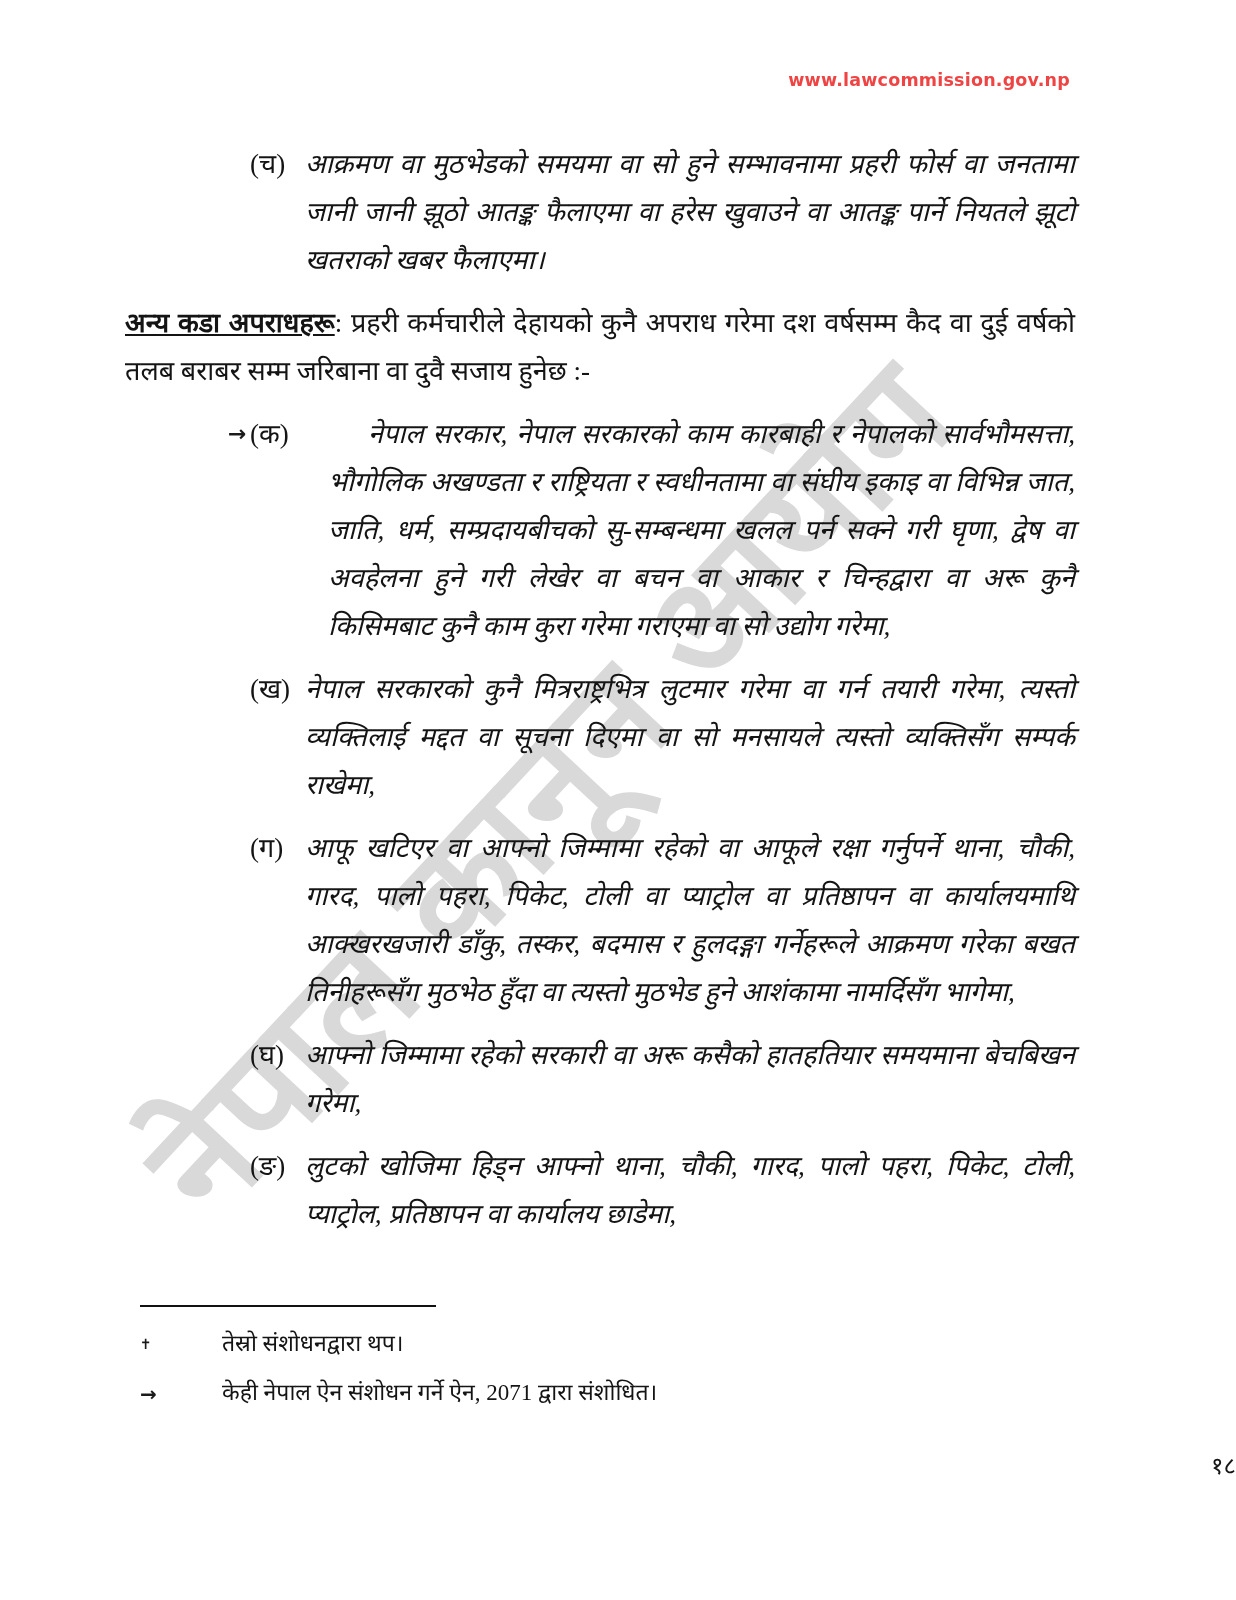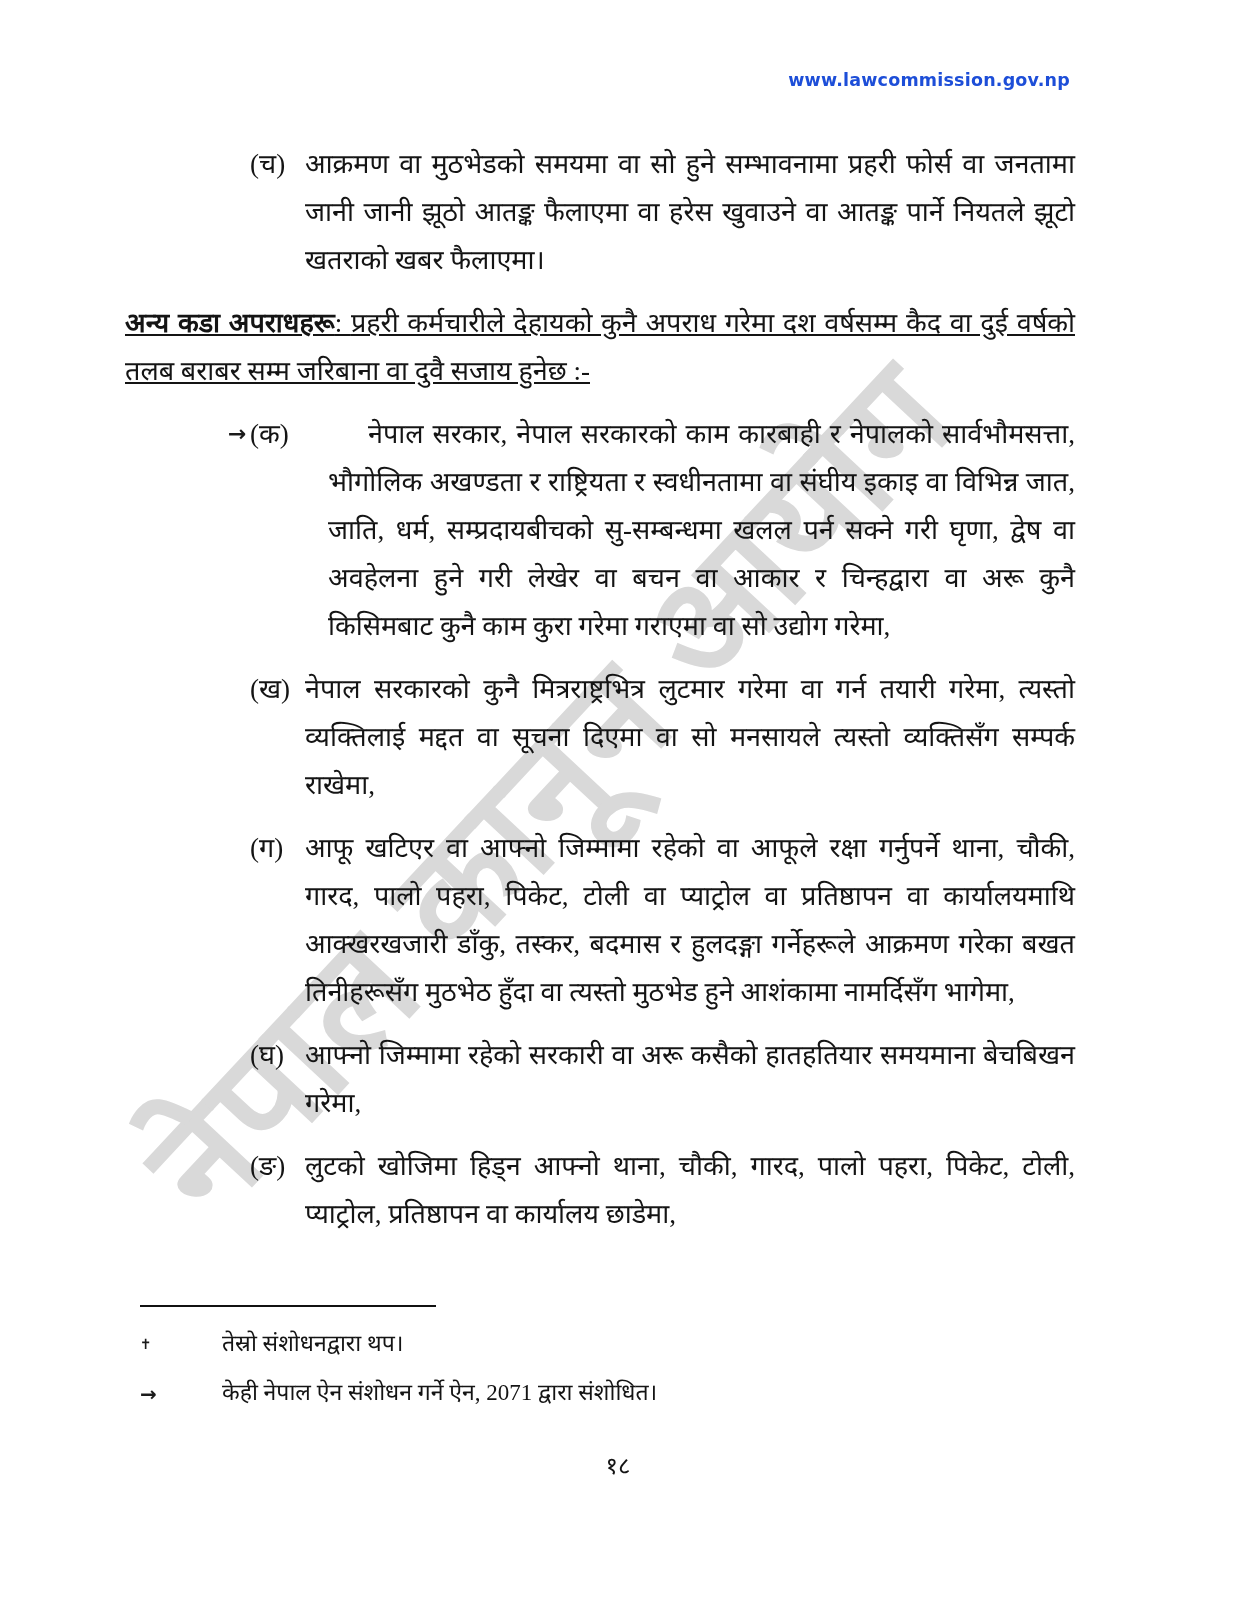--- a/index.html
+++ b/index.html
@@ -4,63 +4,63 @@
 <style>
   html,body{margin:0;padding:0;}
   body{
     width:1236px;height:1600px;position:relative;background:#ffffff;
     font-family:"Liberation Serif","DejaVu Serif",serif;color:#141414;
     overflow:hidden;
   }
   .header-url{
     position:absolute;top:70px;right:166px;
     font-family:"DejaVu Sans","Liberation Sans",sans-serif;
-    font-weight:bold;font-size:17.5px;color:#1d4ed8;letter-spacing:.2px;
+    font-weight:bold;font-size:17.5px;color:#ef4444;letter-spacing:.2px;
     z-index:2;
   }
   .watermark{
     position:absolute;left:-155px;top:700px;width:1400px;height:170px;
     display:flex;justify-content:center;align-items:center;
     transform:rotate(-47deg);
     font-size:148px;font-weight:bold;color:#d9d9d9;white-space:nowrap;
     z-index:0;user-select:none;letter-spacing:4px;
   }
   .content{
     position:absolute;left:125px;top:140px;width:950px;z-index:1;
     font-size:27px;line-height:48px;
   }
   .clause-row{display:flex;margin-left:103px;margin-bottom:15px;}
   .marker-cell{
     width:22px;flex:0 0 22px;
     font-family:"DejaVu Sans",sans-serif;font-weight:bold;font-size:22px;
     color:#1a1a1a;
   }
   .label-cell{width:55px;flex:0 0 55px;}
-  .clause-text{flex:1;text-align:justify;}
+  .clause-text{flex:1;text-align:justify;font-style:italic;}
   .clause-text.first-indent{text-indent:40px;margin-left:23px;}
   .section-row{display:flex;margin-bottom:15px;}
   .section-num-cell{width:88px;flex:0 0 88px;white-space:nowrap;font-weight:bold;}
   .section-marker{
     font-family:"DejaVu Sans",sans-serif;font-size:23px;font-weight:bold;
     vertical-align:1px;
   }
-  .section-body{flex:1;text-align:justify;text-decoration:underline;}
+  .section-body{flex:1;text-align:justify;}
   .section-title{font-weight:bold;text-decoration:underline;}
   .footnote-block{position:absolute;left:140px;top:1305px;width:950px;z-index:1;}
   .footnote-sep{width:296px;height:0;border-top:2.5px solid #111;margin-bottom:14px;}
   .footnote-line{display:flex;font-size:23px;line-height:46px;}
   .fn-marker-cell{
     width:82px;flex:0 0 82px;
     font-family:"DejaVu Sans",sans-serif;color:#1a1a1a;
   }
   .fn-marker-cross{font-size:14px;vertical-align:6px;}
   .fn-marker-arrow{font-size:20px;font-weight:bold;}
   .fn-text{flex:1;}
   .page-number{
-    position:absolute;left:0;right:0;top:1448px;text-align:center;
+    position:absolute;left:0;right:0;top:1448px;text-align:right;
     font-size:24px;z-index:1;
   }
 </style>
 </head>
 <body>
 
 <div class="header-url">www.lawcommission.gov.np</div>
 
 <div class="watermark">नेपाल कानून आयोग</div>
 

